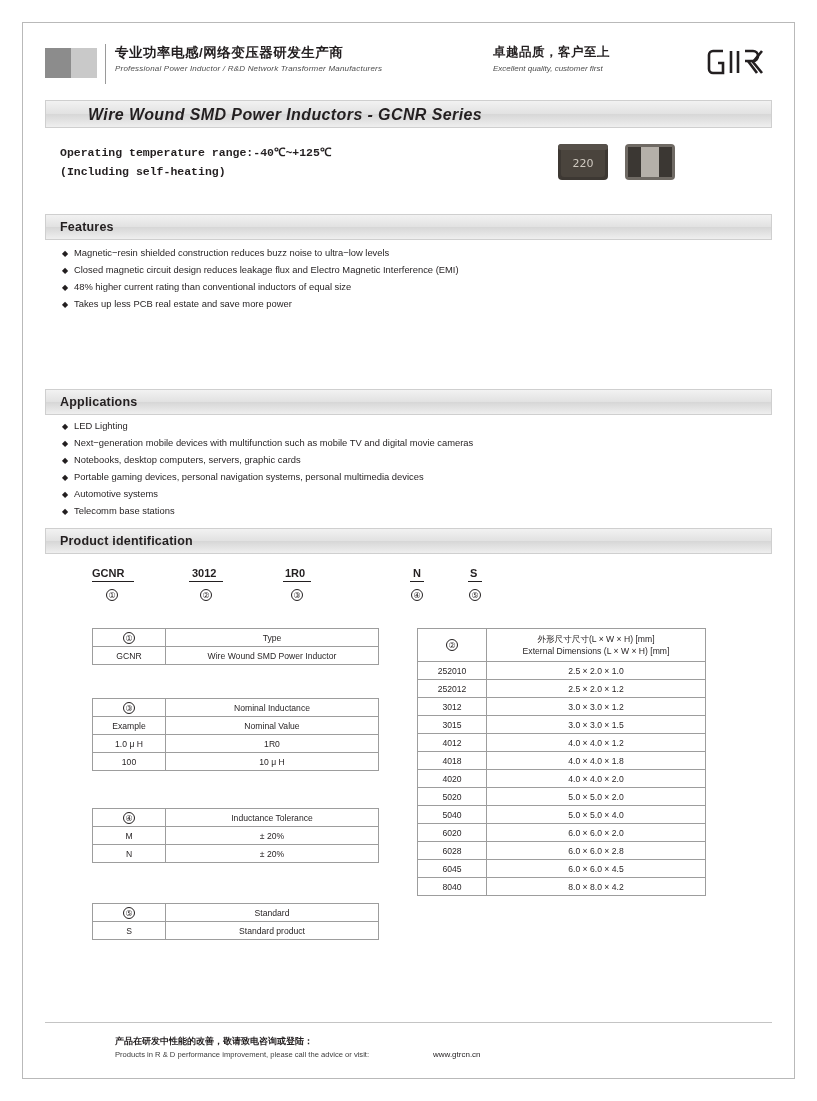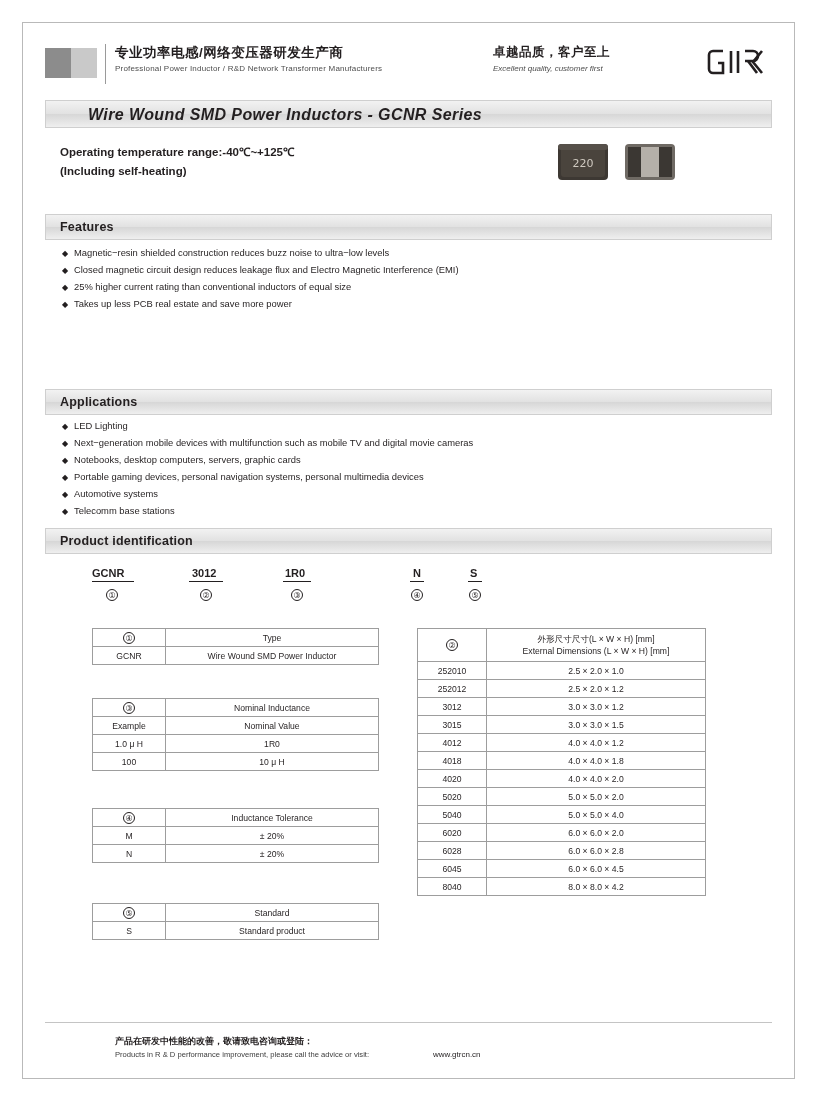--- a/index.html
+++ b/index.html
@@ -32,21 +32,21 @@
   .hdr-swatch i.s1 { width:26px; background:#8c8c8c; }
   .hdr-swatch i.s2 { width:26px; background:#c9c9c9; }
   .hdr-rule { position:absolute; left:60px; top:2px; width:1px; height:40px; background:#9a9a9a; }
   .hdr-cn {
     position:absolute; left:70px; top:2px;
     font-size:13.5px; font-weight:bold; letter-spacing:0.5px; color:#231f20;
     font-family:Liberation Sans, sans-serif;
   }
   .hdr-en {
     position:absolute; left:70px; top:22px;
-    font-size:8px; color:#4d4d4d; letter-spacing:0.2px;
+    font-size:8px; font-style:italic; color:#4d4d4d; letter-spacing:0.2px;
   }
   .hdr-slogan-cn {
     position:absolute; left:448px; top:2px;
     font-size:12.5px; font-weight:bold; color:#231f20;
     font-family:"DejaVu Sans", sans-serif; letter-spacing:0.5px;
   }
   .hdr-slogan-en {
     position:absolute; left:448px; top:22px;
     font-size:8px; font-style:italic; color:#4d4d4d;
   }
@@ -62,21 +62,21 @@
   .title-band { left:45px; top:100px; width:727px; height:28px; }
   .title-band .t {
     position:absolute; left:14px; top:5px;
     font-size:16px; font-weight:bold; font-style:italic;
     letter-spacing:0.4px; color:#231f20;margin-left:28px;
   }
 
   .optemp {
     position:absolute; left:60px; top:143px;
     font-size:11.5px; line-height:19px; color:#231f20;
-    font-family:Liberation Sans, sans-serif; font-weight:bold;
+    font-family:Liberation Mono, monospace; font-weight:bold;
   }
   .optemp .l2 { font-weight:bold; }
 
   
   .photos { position:absolute; left:557px; top:140px; width:120px; height:46px; }
   .ph { position:absolute; top:0; }
   .ph1 { left:0; }
   .ph2 { left:67px; }
 
   
@@ -234,21 +234,21 @@
     </div>
   </div>
 
   <div class="band sec-band" id="band-features">
     <div class="t">Features</div>
   </div>
   <div class="bullets" id="features-list">
     <ul>
       <li><span class="bu">◆</span><span>Magnetic−resin shielded construction reduces buzz noise to ultra−low levels</span></li>
       <li><span class="bu">◆</span><span>Closed magnetic circuit design reduces leakage flux and Electro Magnetic Interference (EMI)</span></li>
-      <li><span class="bu">◆</span><span>25% higher current rating than conventional inductors of equal size</span></li>
+      <li><span class="bu">◆</span><span>48% higher current rating than conventional inductors of equal size</span></li>
       <li><span class="bu">◆</span><span>Takes up less PCB real estate and save more power</span></li>
     </ul>
   </div>
 
   <div class="band sec-band" id="band-applications">
     <div class="t">Applications</div>
   </div>
   <div class="bullets" id="applications-list">
     <ul>
       <li><span class="bu">◆</span><span>LED Lighting</span></li>

